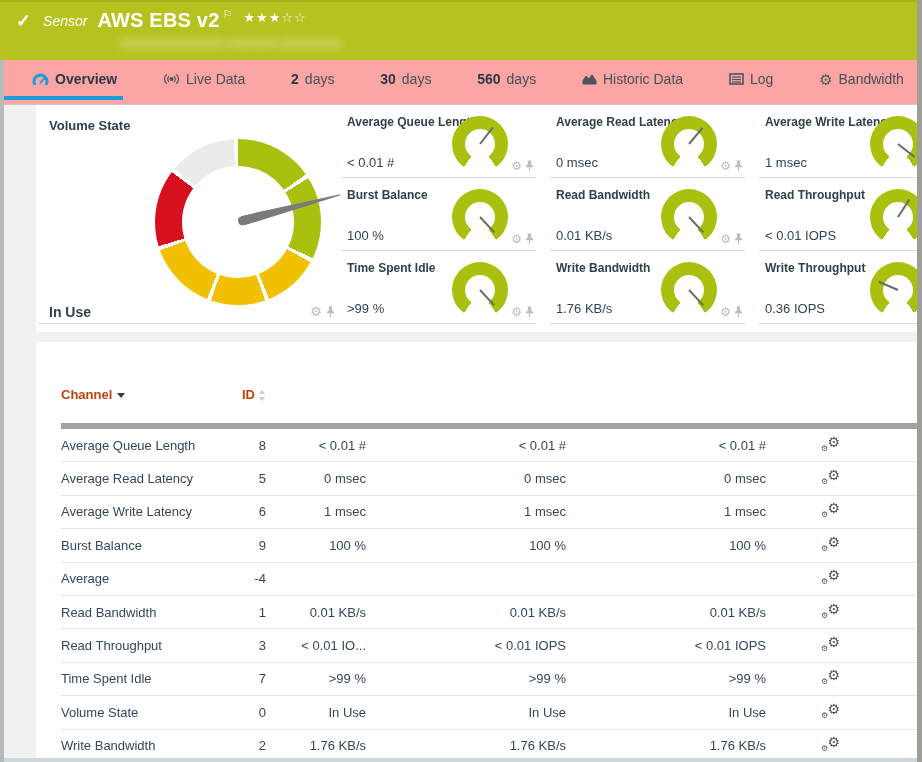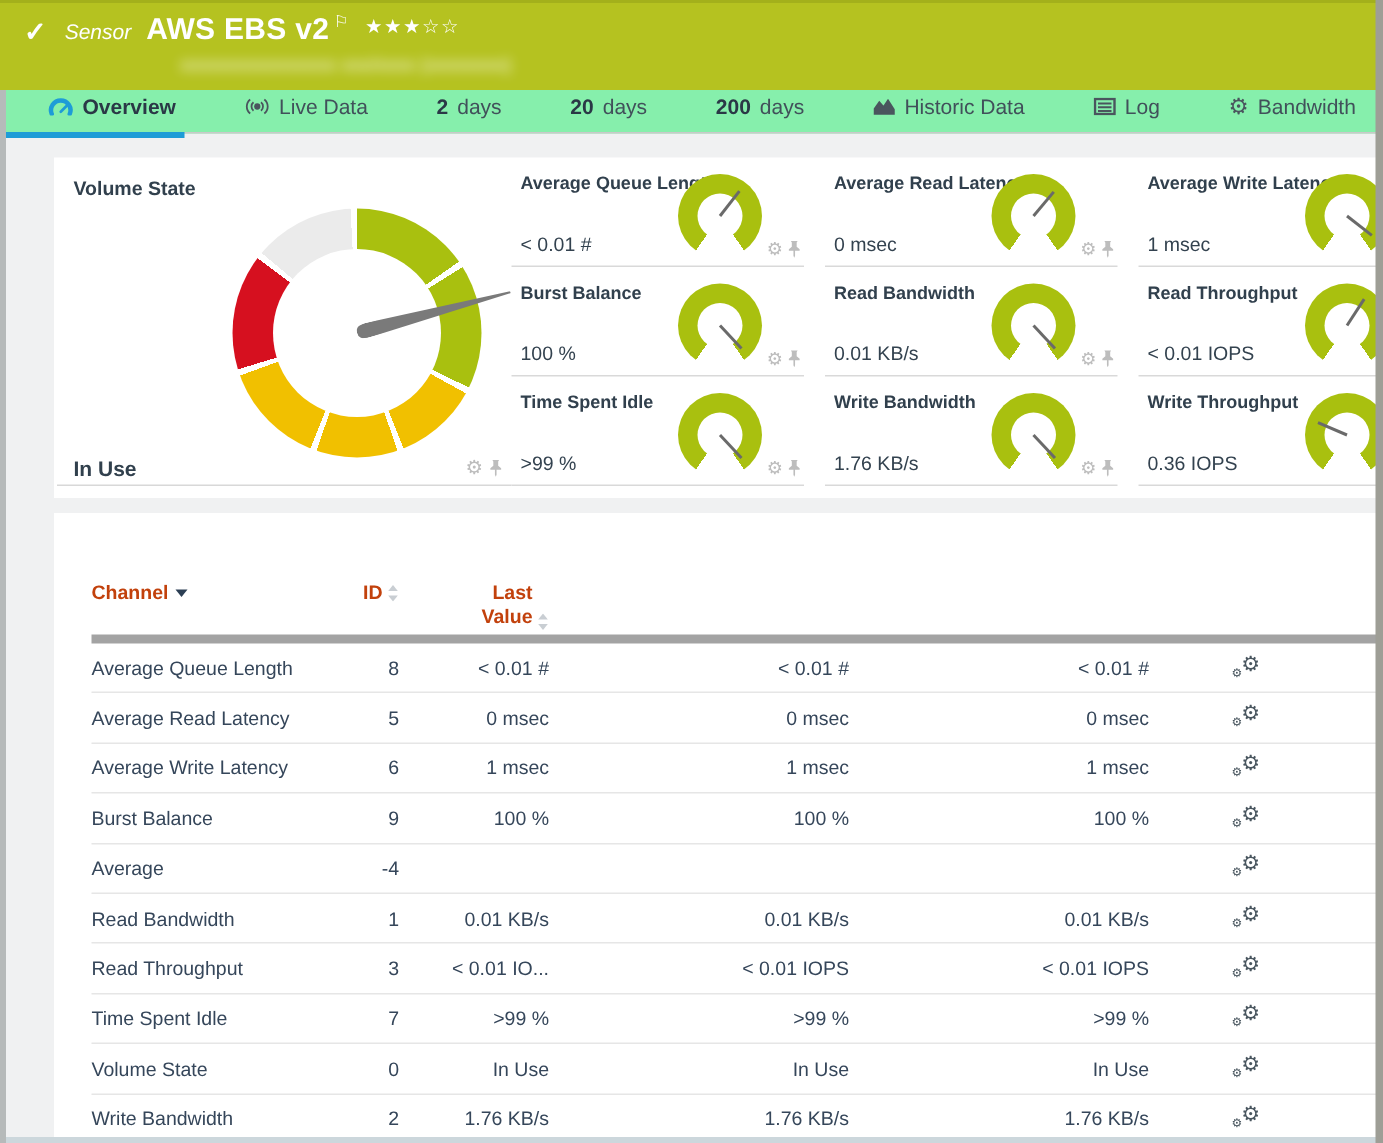--- a/index.html
+++ b/index.html
@@ -16,22 +16,22 @@
   .banner-row { display:flex; align-items:center; padding:7px 0 0 16px; }
   .check { font-size:18px; font-weight:bold; margin-right:12px; }
   .sensor-kind { font-style:italic; font-size:14px; margin-right:10px; }
   .sensor-title { font-size:20px; font-weight:bold; letter-spacing:.2px; }
   .flag { font-size:11px; vertical-align:top; position:relative; top:-6px; left:3px; }
   .stars { margin-left:14px; font-size:13px; letter-spacing:1px; position:relative; top:-3px; }
   .subtitle-blur { position:absolute; left:120px; top:33px; width:390px; font-size:13px;
                    color:rgba(255,255,255,.9); filter:blur(4px); white-space:nowrap; overflow:hidden; }
 
   
-  .tabbar { display:flex; align-items:center; justify-content:space-between; height:29px;
-            background:#86efac; border-bottom:1px solid #c9c9c9; padding:0 16px 6px 30px; }
+  .tabbar { display:flex; align-items:center; justify-content:space-between; height:45px;
+            background:#fca5a5; border-bottom:1px solid #c9c9c9; padding:0 16px 6px 30px; }
   .tab { display:flex; align-items:center; gap:6px; font-size:14px; color:#41505a; cursor:pointer;
          position:relative; padding:4px 2px; }
   .tab .num { font-weight:bold; color:#2a3846; }
   .tab.active { color:#2a3846; font-weight:bold; }
   .tab.active::after { content:""; position:absolute; left:-30px; right:-4px; bottom:-9px; height:4px;
                        background:var(--accent_blue); }
   .tab svg, .tab .gear-glyph { flex:0 0 auto; }
   .gear-glyph { font-size:15px; color:#4a555e; line-height:1; }
 
   
@@ -121,25 +121,25 @@
         <path d="M6 3.2 A3.6 3.6 0 0 0 6 8.8 M11 3.2 A3.6 3.6 0 0 1 11 8.8" fill="none" stroke="#4a555e" stroke-width="1.2"></path>
         <path d="M3.8 1.3 A6 6 0 0 0 3.8 10.7 M13.2 1.3 A6 6 0 0 1 13.2 10.7" fill="none" stroke="#4a555e" stroke-width="1.2"></path>
       </svg>
       <span>Live Data</span>
     </div>
     <div class="tab">
       <span class="num">2</span>
         <span>days</span>
     </div>
     <div class="tab">
-      <span class="num">20</span>
+      <span class="num">30</span>
         <span>days</span>
     </div>
     <div class="tab">
-      <span class="num">200</span>
+      <span class="num">560</span>
         <span>days</span>
     </div>
     <div class="tab">
       <svg width="15" height="12" viewBox="0 0 15 12">
         <path d="M1 11 V7.5 L4.2 3 L7 6.2 L10 1.8 L14 8 V11 Z" class="icon-dark"></path>
       </svg>
       <span>Historic Data</span>
     </div>
     <div class="tab">
       <svg width="15" height="12" viewBox="0 0 15 12">
@@ -307,27 +307,20 @@
         <span>Channel</span>
           <span class="tri-down"></span>
       </div>
       <div class="th">
         <span>ID</span>
         <svg class="sort-svg" viewBox="0 0 8 11">
             <path d="M4 0 L7.2 4 H0.8 Z"></path>
             <path d="M4 11 L7.2 7 H0.8 Z"></path>
           </svg>
       </div>
-      <div class="th" style="align-items:flex-end;">
-        <span class="lastvalue-wrap">Last Value</span>
-        <svg class="sort-svg" viewBox="0 0 8 11">
-            <path d="M4 0 L7.2 4 H0.8 Z"></path>
-            <path d="M4 11 L7.2 7 H0.8 Z"></path>
-          </svg>
-      </div>
       <div class="th"></div>
     </div>
     <div id="table-body">
   <div class="trow">
     <div class="c-name">Average Queue Length</div>
     <div class="c-id">8</div>
     <div class="c-last">&lt; 0.01 #</div>
     <div class="c-min">&lt; 0.01 #</div>
     <div class="c-max">&lt; 0.01 #</div>
     <div class="c-ico">

